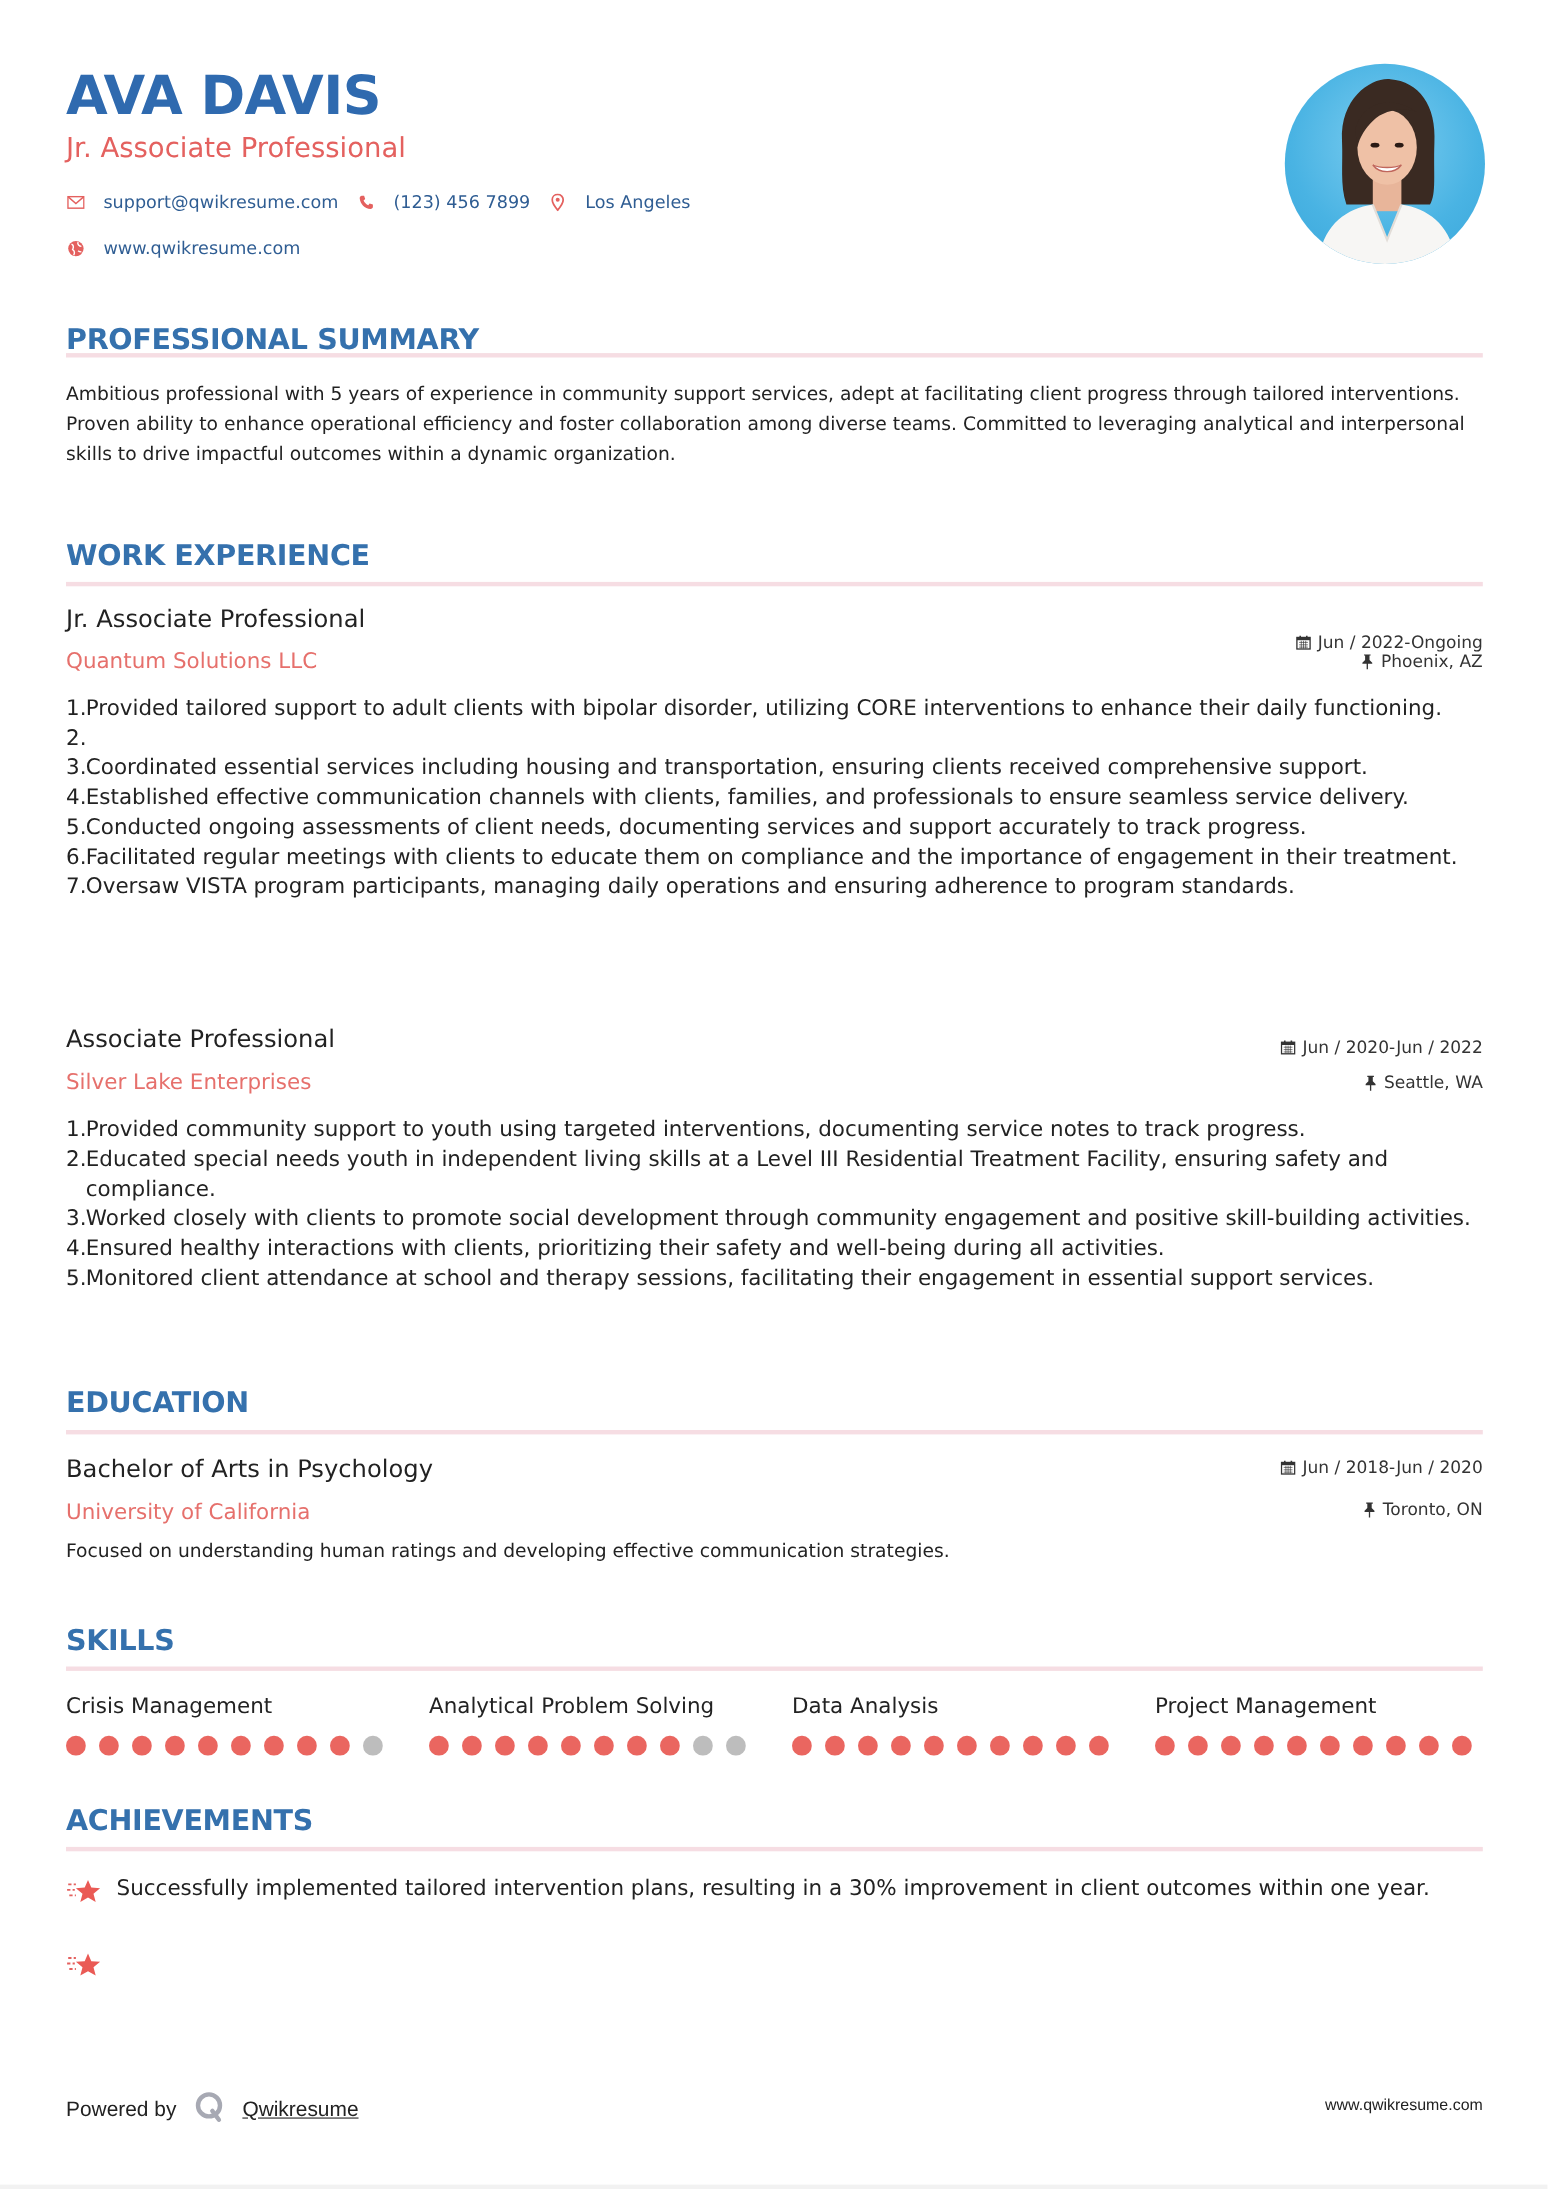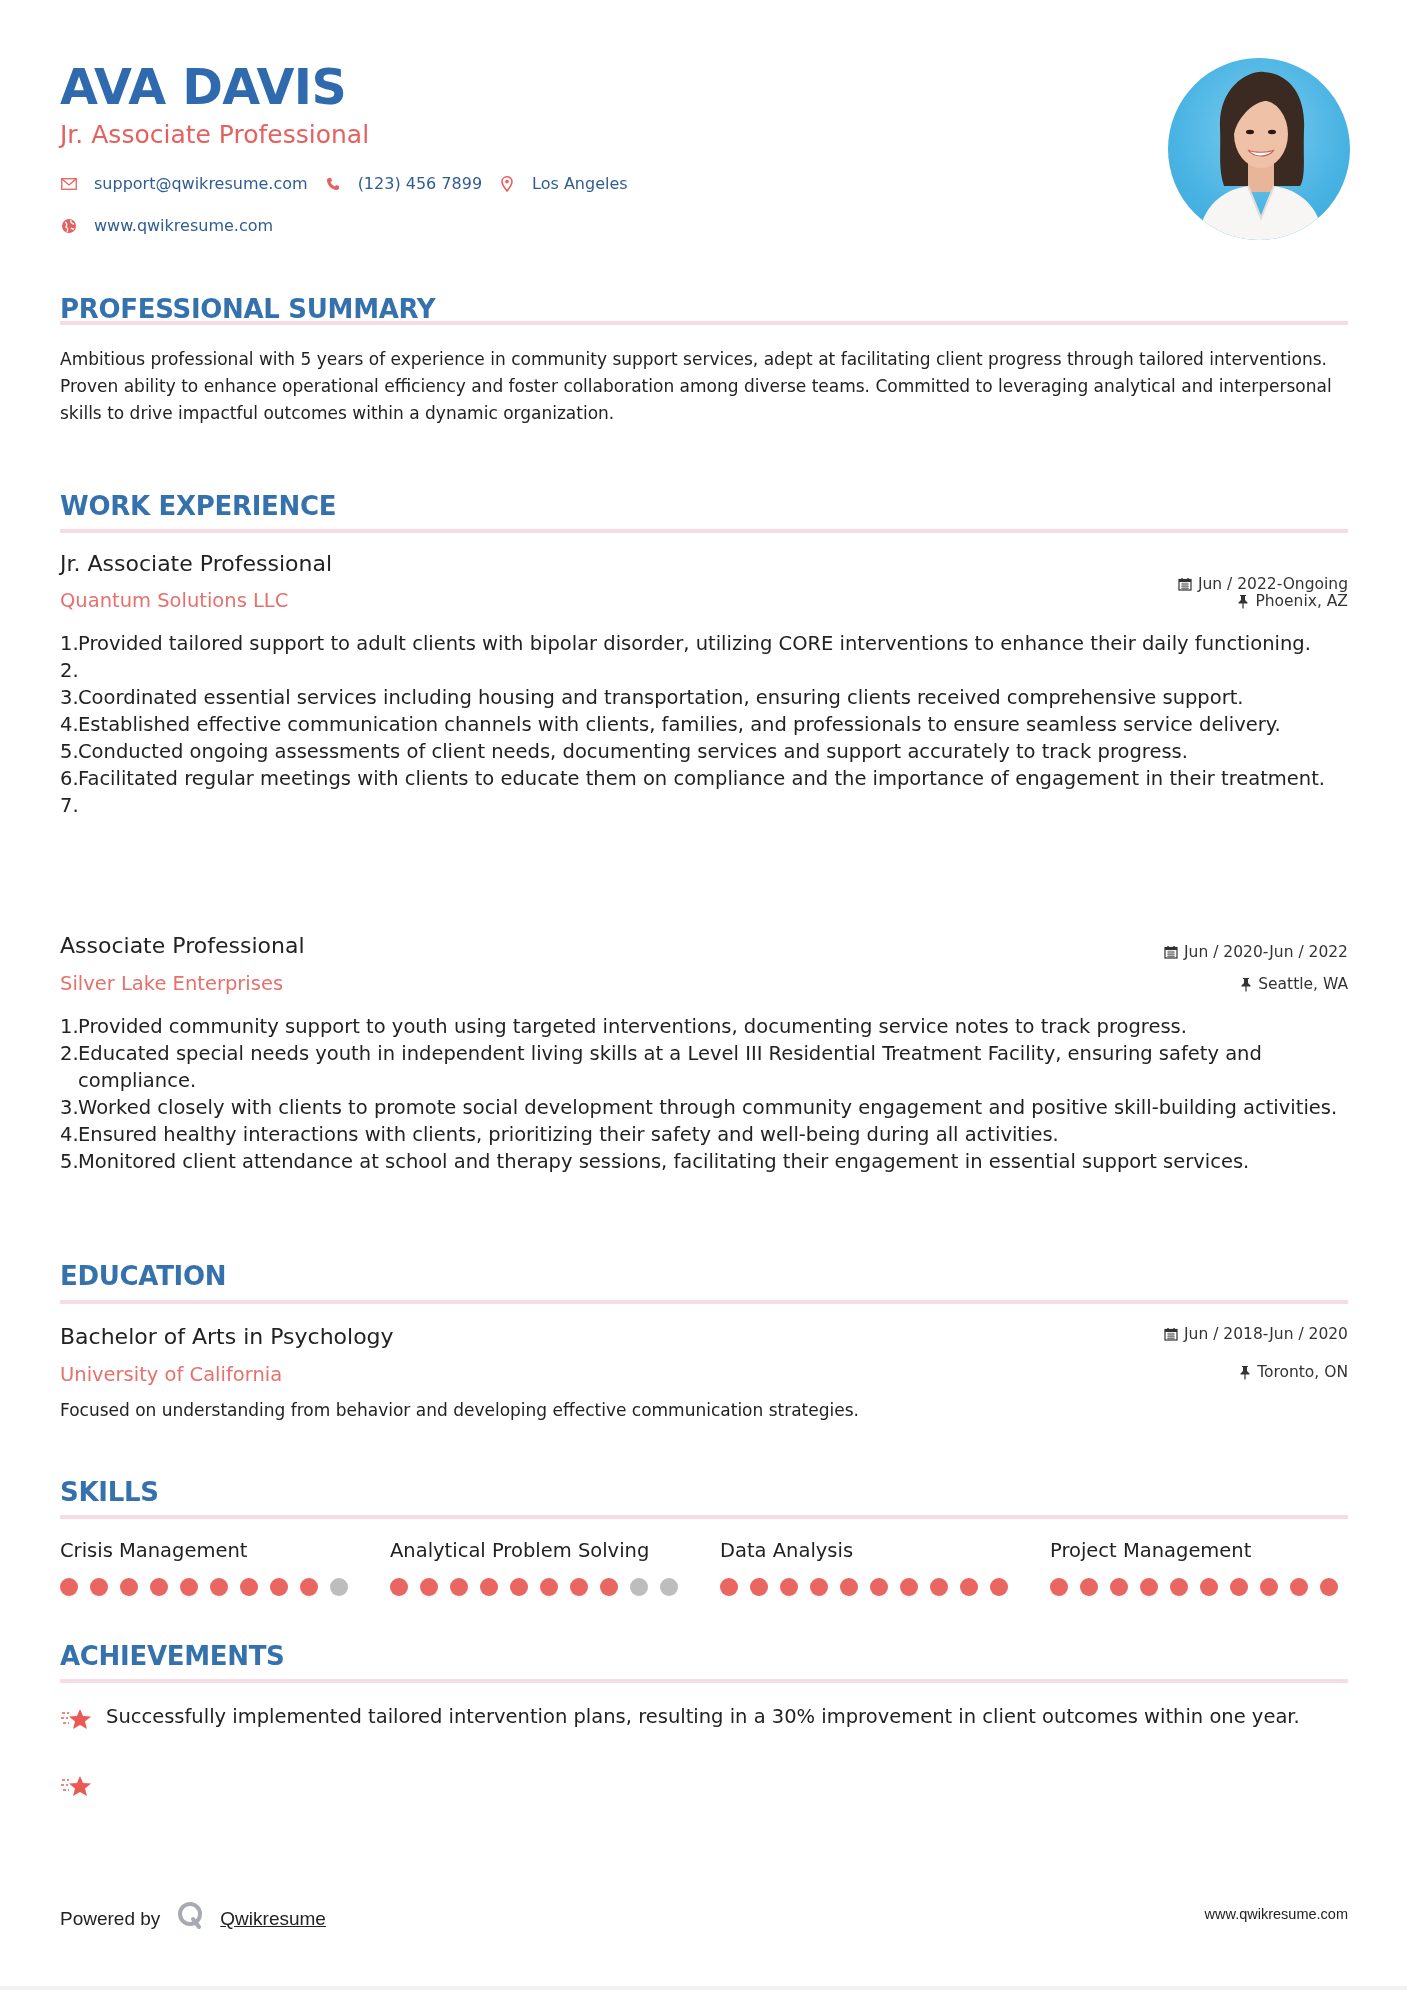--- a/index.html
+++ b/index.html
@@ -219,20 +219,21 @@
     <li>
         <span class="num">5.</span>
         <span>Conducted ongoing assessments of client needs, documenting services and support accurately to track progress.</span>
       </li>
     <li>
         <span class="num">6.</span>
         <span>Facilitated regular meetings with clients to educate them on compliance and the importance of engagement in their treatment.</span>
       </li>
     <li>
         <span class="num">7.</span>
+        <span>Oversaw VISTA program participants, managing daily operations and ensuring adherence to program standards.</span>
       </li>
   </ol>
 
   <div class="job-title" style="top:931px;">Associate Professional</div>
   <div class="company" style="top:970px;">Silver Lake Enterprises</div>
   <div class="meta" style="top:941px;">
     <span class="m-icon">
       <svg width="14" height="14" viewBox="0 0 14 14">
           <rect x="1" y="2.5" width="12" height="10.5" fill="none" stroke="#333" stroke-width="1.2"></rect>
           <rect x="1" y="2.5" width="12" height="2.5" fill="#333"></rect>
@@ -291,21 +292,21 @@
     <span>Jun / 2018-Jun / 2020</span>
   </div>
   <div class="meta" style="top:1361px;">
     <span class="m-icon">
       <svg width="12" height="15" viewBox="0 0 12 15">
           <path d="M3 1 H9 V2 H8 V6 L10.5 8.5 V9.5 H6.6 V14.5 H5.4 V9.5 H1.5 V8.5 L4 6 V2 H3 Z" fill="#333"></path>
         </svg>
     </span>
     <span>Toronto, ON</span>
   </div>
-  <div class="para" style="top:1397px;">Focused on understanding from behavior and developing effective communication strategies.</div>
+  <div class="para" style="top:1397px;">Focused on understanding human ratings and developing effective communication strategies.</div>
 
   <div class="section-title" style="top:1476px;">SKILLS</div>
   <div class="divider" style="top:1515px;"></div>
 
   <div class="skill" style="left:0; top:1538px;">
     <div class="skill-name">Crisis Management</div>
     <div class="dots">
       <span class="dot"></span>
         <span class="dot"></span>
         <span class="dot"></span>

